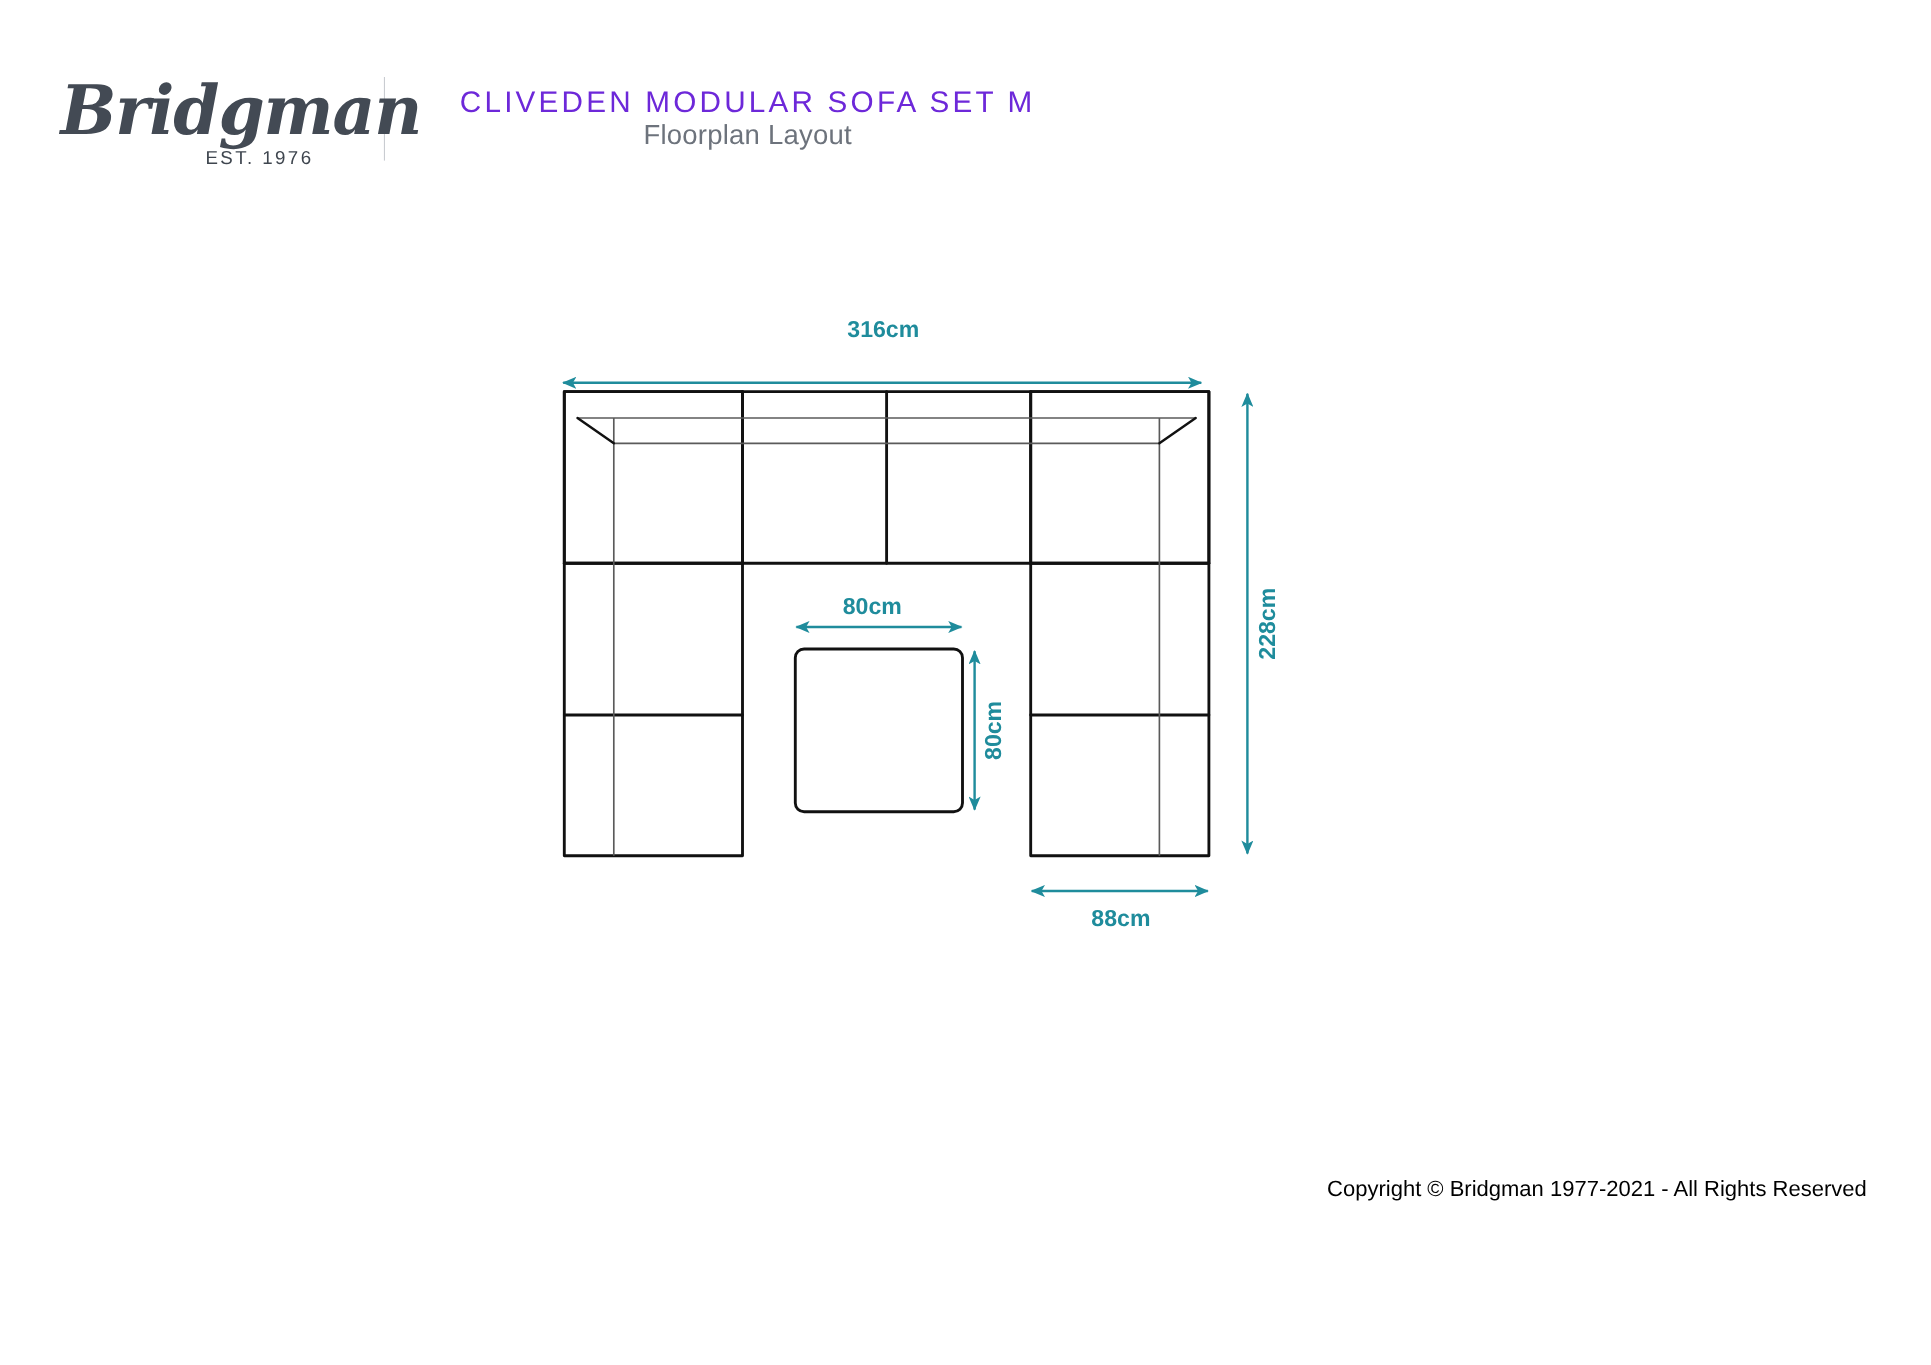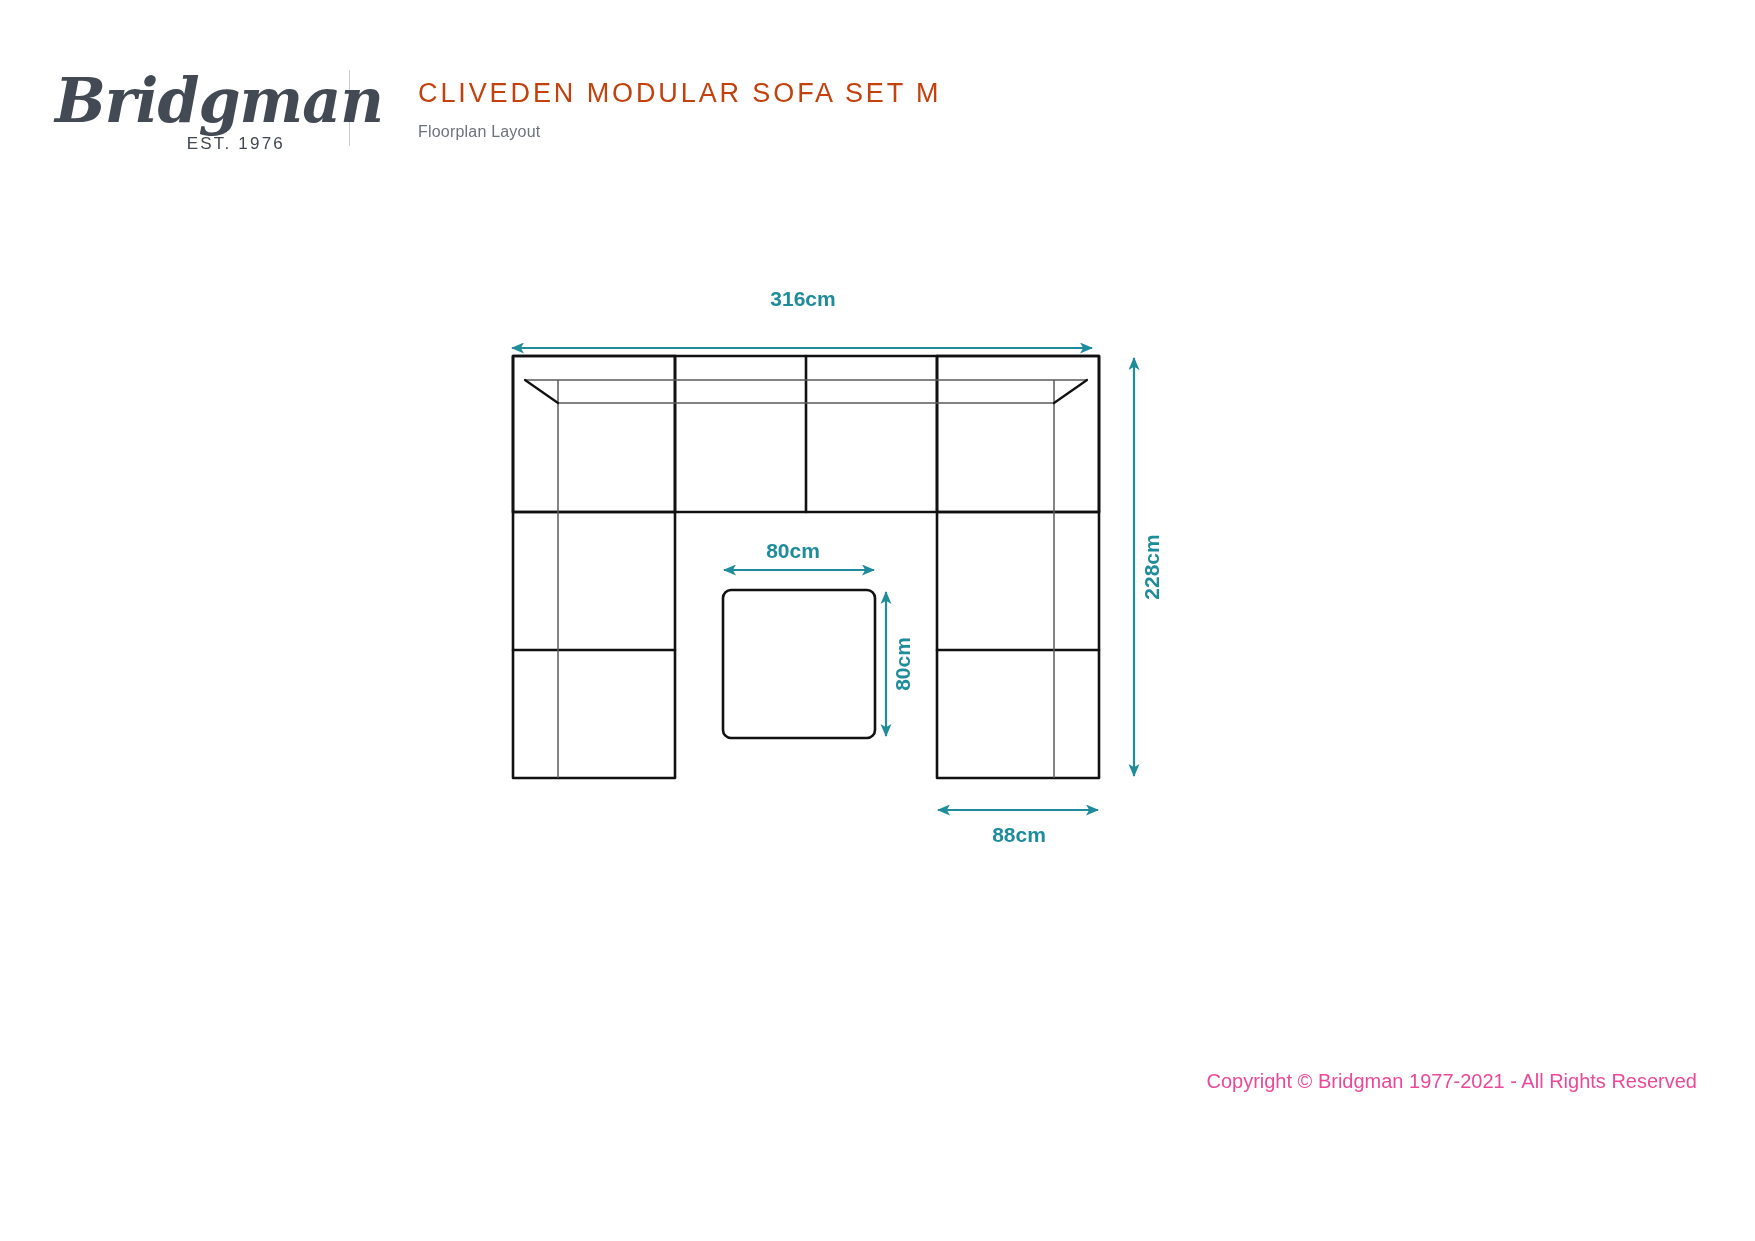--- a/index.html
+++ b/index.html
@@ -61,48 +61,48 @@
     margin-right: 28px;
     margin-top: 8px;
   }
   .title-block {
     padding-top: 16px;
   }
   .doc-title {
     font-family: "Liberation Sans", sans-serif;
     font-size: 27px;
     letter-spacing: 2.9px;
-    color: #c2410c;
+    color: #6d28d9;
     font-weight: 400;
     white-space: nowrap;
   }
   .doc-subtitle {
     font-family: "Liberation Sans", sans-serif;
-    font-size: 16px;
+    font-size: 25px;
     color: #6d737c;
     font-weight: 400;
-    margin-top: 14px;
     letter-spacing: 0.2px;
+    text-align: center;
   }
 
   
   .drawing {
     position: absolute;
     left: 0;
     top: 0;
   }
 
   
   .footer {
     position: absolute;
     right: 58px;
     bottom: 148px;
     font-family: "Liberation Sans", sans-serif;
     font-size: 20px;
-    color: #ec4899;
+    color: #000000;
     white-space: nowrap;
   }
 </style>
 </head>
 <body>
 
 <div class="header">
   <div class="logo-block">
     <div class="logo-script">Bridgman</div>
     <div class="logo-est">EST. 1976</div>

